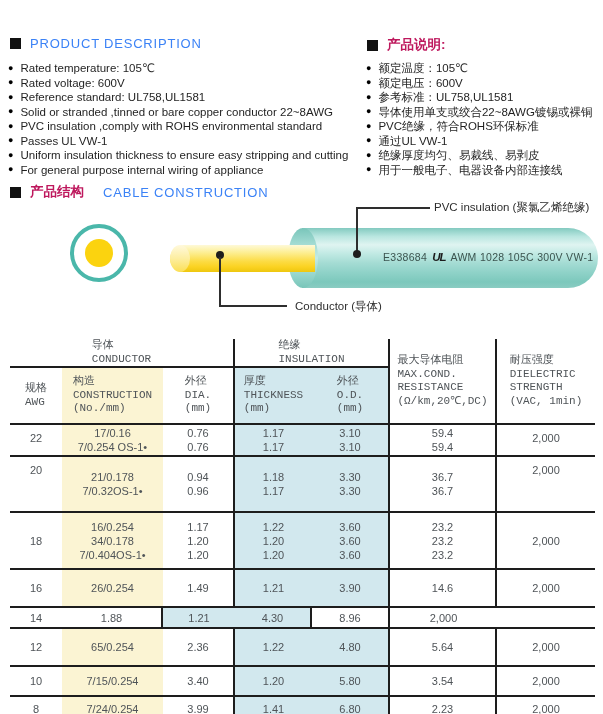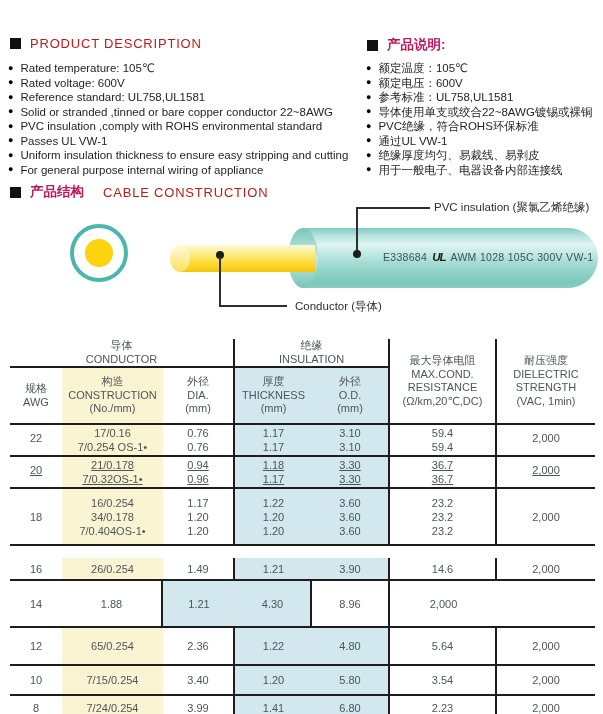--- a/index.html
+++ b/index.html
@@ -9,21 +9,21 @@
     --teal:#4ab7aa;
     --txt:#4f5458;
   }
   html,body{margin:0;padding:0;background:#888;}
   body{font-family:"Liberation Sans","DejaVu Sans",sans-serif;}
   .page{position:relative;width:603px;height:714px;background:#ffffff;overflow:hidden;margin:0 auto;}
 
   
   .sec-title{position:absolute;display:flex;align-items:center;gap:9px;color:#111;}
   .sq{width:11px;height:11px;background:#111;flex:0 0 auto;}
-  .t-en{font-size:13px;letter-spacing:0.8px;color:#b91c1c;}
+  .t-en{font-size:13px;letter-spacing:0.8px;color:#3b82f6;}
   .t-cn{font-size:13.5px;font-weight:bold;color:#be185d;}
 
   
   .blist{position:absolute;list-style:none;margin:0;padding:0;}
   .blist li{display:flex;align-items:center;line-height:14.5px;font-size:11.5px;color:#1f1f1f;white-space:nowrap;}
   .blist .blt{font-size:9px;margin-right:7px;position:relative;top:-0.5px;color:#000;}
 
   
   .abs{position:absolute;}
   .xsec{left:70px;top:224px;width:50px;height:50px;border:4px solid var(--teal);border-radius:50%;background:#fff;display:flex;align-items:center;justify-content:center;}
@@ -38,21 +38,21 @@
     background:linear-gradient(180deg,#fff9dd 0%,#fdeea0 50%,#fbdf55 100%);}
   .print{left:383px;top:251px;display:flex;align-items:center;gap:5px;font-size:10.5px;letter-spacing:0.3px;color:#3c544f;white-space:nowrap;}
   .ul-mark{font-weight:900;font-style:italic;font-size:11.5px;letter-spacing:-1px;color:#1c1c1c;}
   .lline{background:#2e2e2e;}
   .ldot{width:8px;height:8px;border-radius:50%;background:#1d1d1d;}
   .ltext{font-size:11.5px;color:#2e2e2e;white-space:nowrap;}
 
   
   .spec{position:absolute;left:10px;top:339px;width:585px;color:var(--txt);}
   .hdr{display:grid;grid-template-columns:52px 101px 72px 77px 78px 107px 98px;grid-template-rows:29px 55px;border-bottom:2px solid var(--line);}
-  .hdr > div{display:flex;align-items:center;justify-content:center;text-align:center;white-space:pre-line;font-size:11px;line-height:13.5px;}
+  .hdr > div{display:flex;align-items:center;justify-content:center;white-space:pre-line;font-size:11px;line-height:13.5px;font-family:Liberation Mono, monospace;}
   .g-cond{grid-area:1/1/2/4;border-bottom:2px solid var(--line);border-right:2px solid var(--line);}
   .g-ins{grid-area:1/4/2/6;border-bottom:2px solid var(--line);border-right:2px solid var(--line);}
   .h-res{grid-area:1/6/3/7;border-right:2px solid var(--line);line-height:14.5px;}
   .h-diel{grid-area:1/7/3/8;line-height:14.5px;}
   .h-awg{grid-area:2/1/3/2;}
   .h-con{grid-area:2/2/3/3;background:var(--yel);}
   .h-dia{grid-area:2/3/3/4;border-right:2px solid var(--line);}
   .h-th{grid-area:2/4/3/5;background:var(--blu);}
   .h-od{grid-area:2/5/3/6;background:var(--blu);border-right:2px solid var(--line);}
   .row{display:grid;grid-template-columns:52px 101px 72px 77px 78px 107px 98px;border-bottom:2px solid var(--line);box-sizing:border-box;}
@@ -214,21 +214,21 @@
           <div class="c-dia">0.76
 0.76</div>
           <div class="c-th">1.17
 1.17</div>
           <div class="c-od">3.10
 3.10</div>
           <div class="c-res">59.4
 59.4</div>
           <div class="c-diel" style="align-items: flex-start; padding-top: 5.5px;">2,000</div>
         </div>
-        <div class="row" style="height: 32px; text-decoration: underline;">
+        <div class="row" style="height: 56px;">
           <div class="c-awg" style="align-items: flex-start; padding-top: 6px;">20</div>
           <div class="c-con">21/0.178
 7/0.32OS-1•</div>
           <div class="c-dia">0.94
 0.96</div>
           <div class="c-th">1.18
 1.17</div>
           <div class="c-od">3.30
 3.30</div>
           <div class="c-res">36.7
@@ -247,30 +247,30 @@
 1.20
 1.20</div>
           <div class="c-od">3.60
 3.60
 3.60</div>
           <div class="c-res">23.2
 23.2
 23.2</div>
           <div class="c-diel">2,000</div>
         </div>
-        <div class="row" style="height: 23px; margin-top: 12px;">
+        <div class="row" style="height: 38px;">
           <div class="c-awg">16</div>
           <div class="c-con">26/0.254</div>
           <div class="c-dia">1.49</div>
           <div class="c-th">1.21</div>
           <div class="c-od">3.90</div>
           <div class="c-res">14.6</div>
           <div class="c-diel">2,000</div>
         </div>
-        <div class="row" style="height: 47px;">
+        <div class="row" style="height: 21px;">
           <div class="c-awg">14</div>
           <div class="c-dia">1.88</div>
           <div class="c-th">1.21</div>
           <div class="c-od">4.30</div>
           <div class="c-res">8.96</div>
           <div class="c-diel">2,000</div>
         </div>
         <div class="row" style="height: 38px;">
           <div class="c-awg">12</div>
           <div class="c-con">65/0.254</div>

